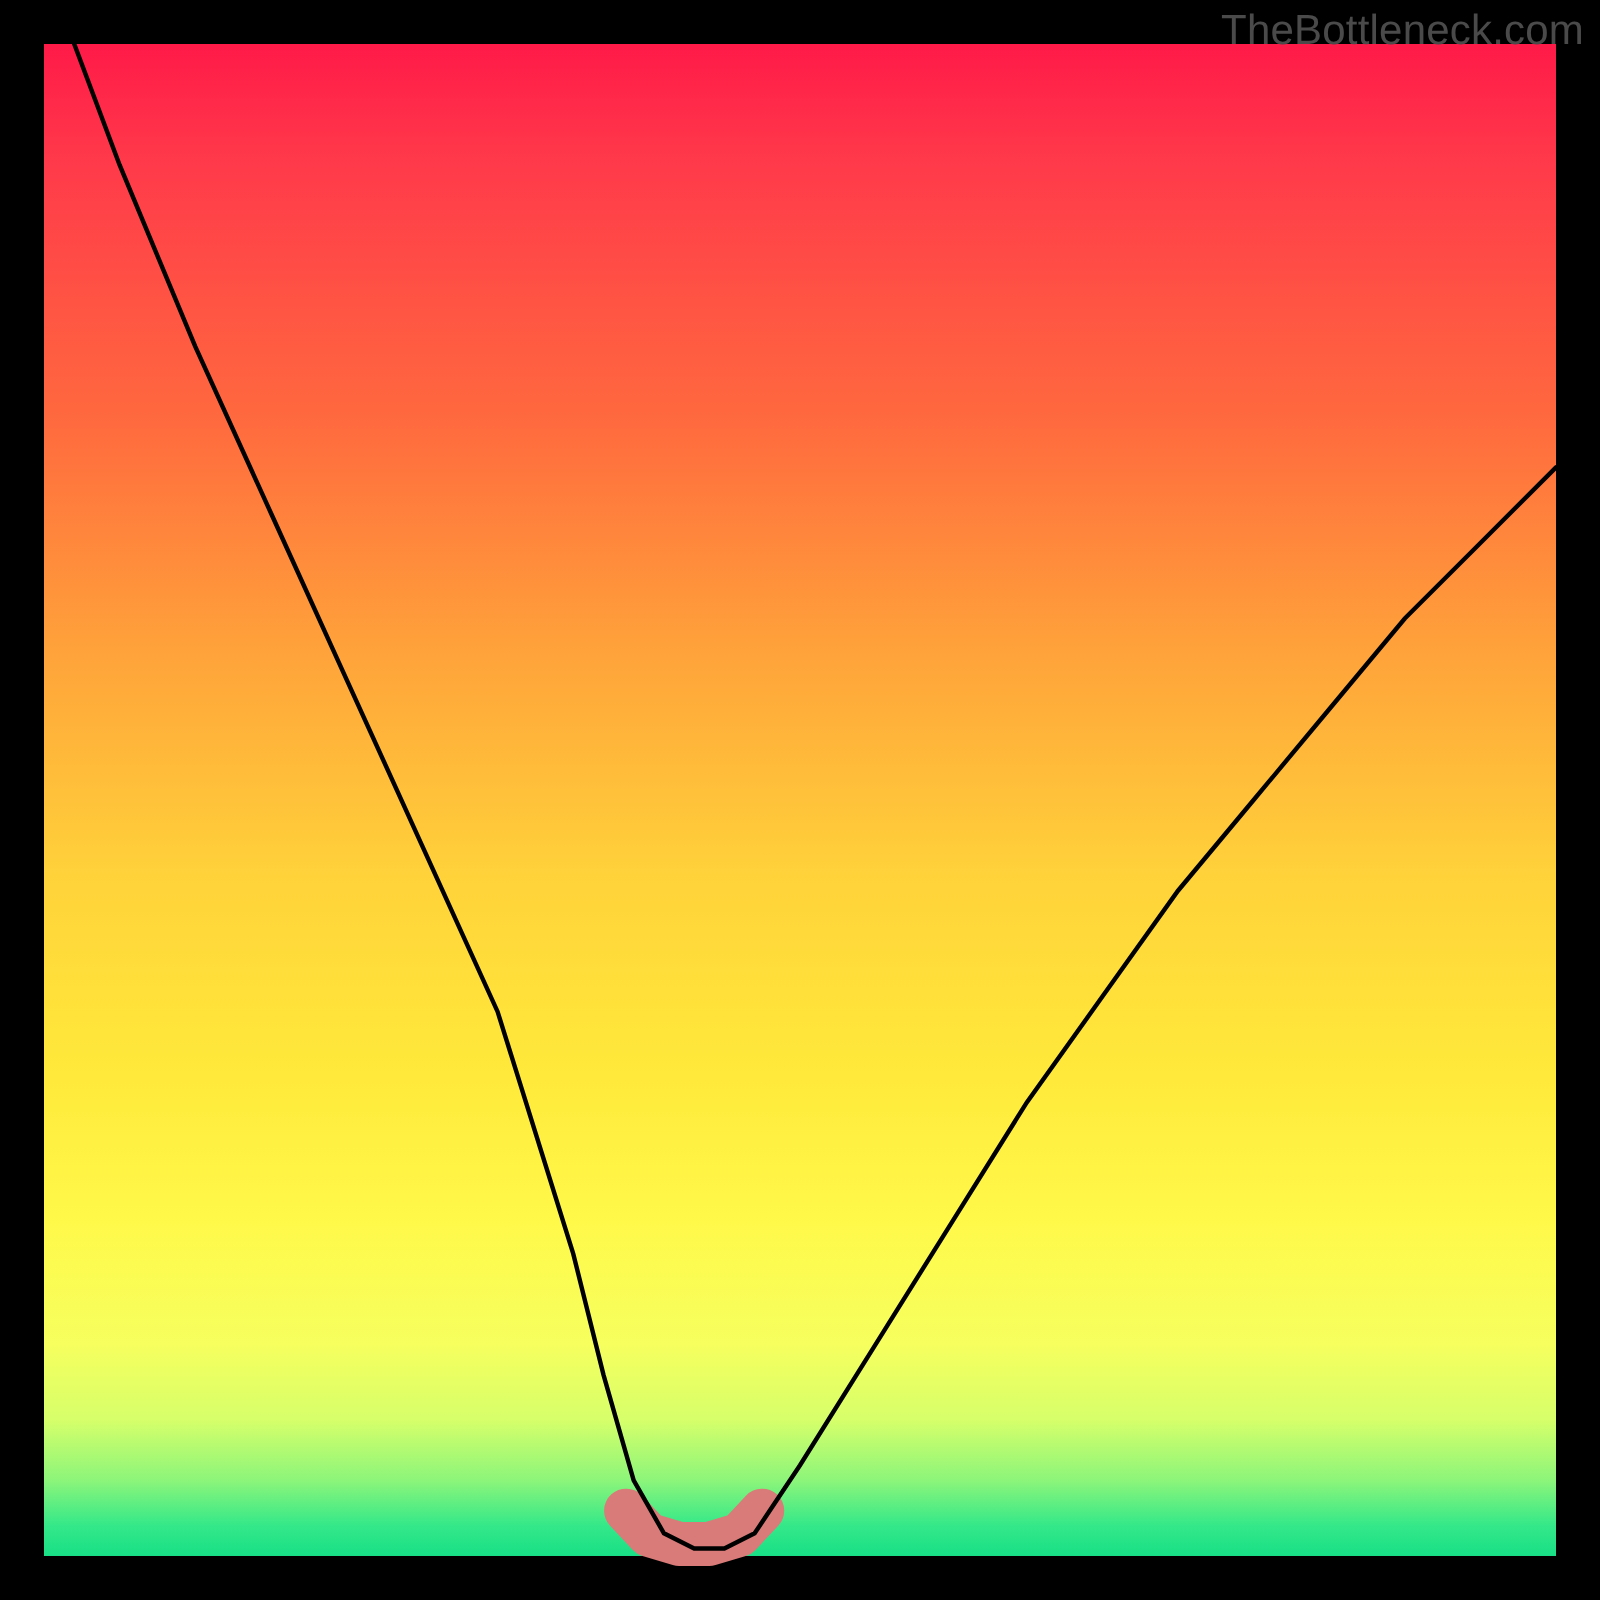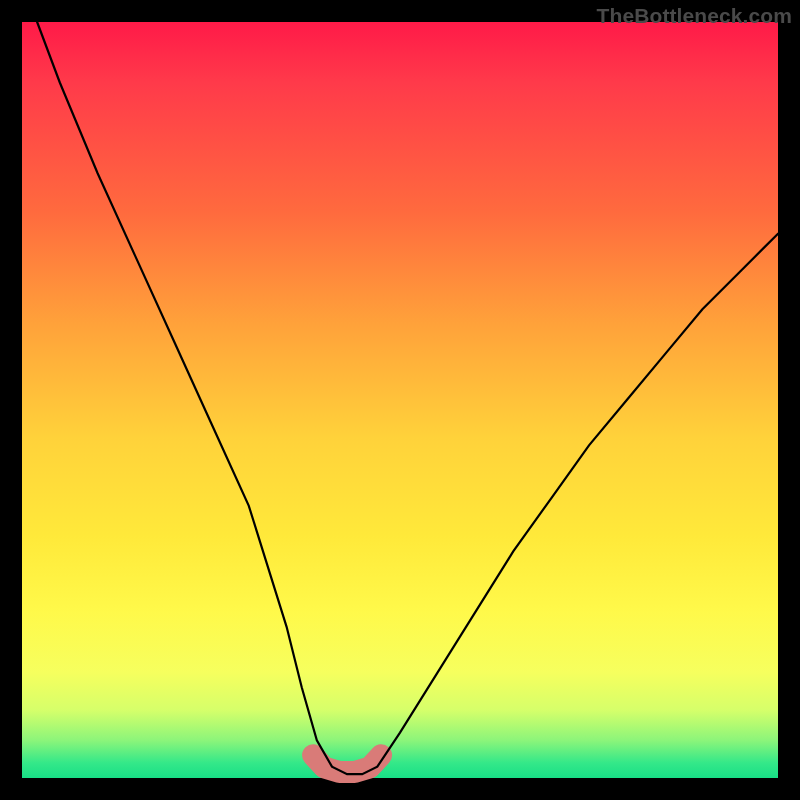--- a/index.html
+++ b/index.html
@@ -39,21 +39,21 @@
       #34e889 98%,
       #18df86 100%
     );
   }
   .watermark {
     position: absolute;
     top: 4px;
     right: 8px;
     color: #4a4a4a;
     font-size: 21px;
-    font-weight: 700;
+    font-weight: 400;
     letter-spacing: 0.1px;
     user-select: none;
   }
   svg.curve {
     position: absolute;
     left: 0; top: 0;
     width: 756px;
     height: 756px;
     overflow: visible;
   }

